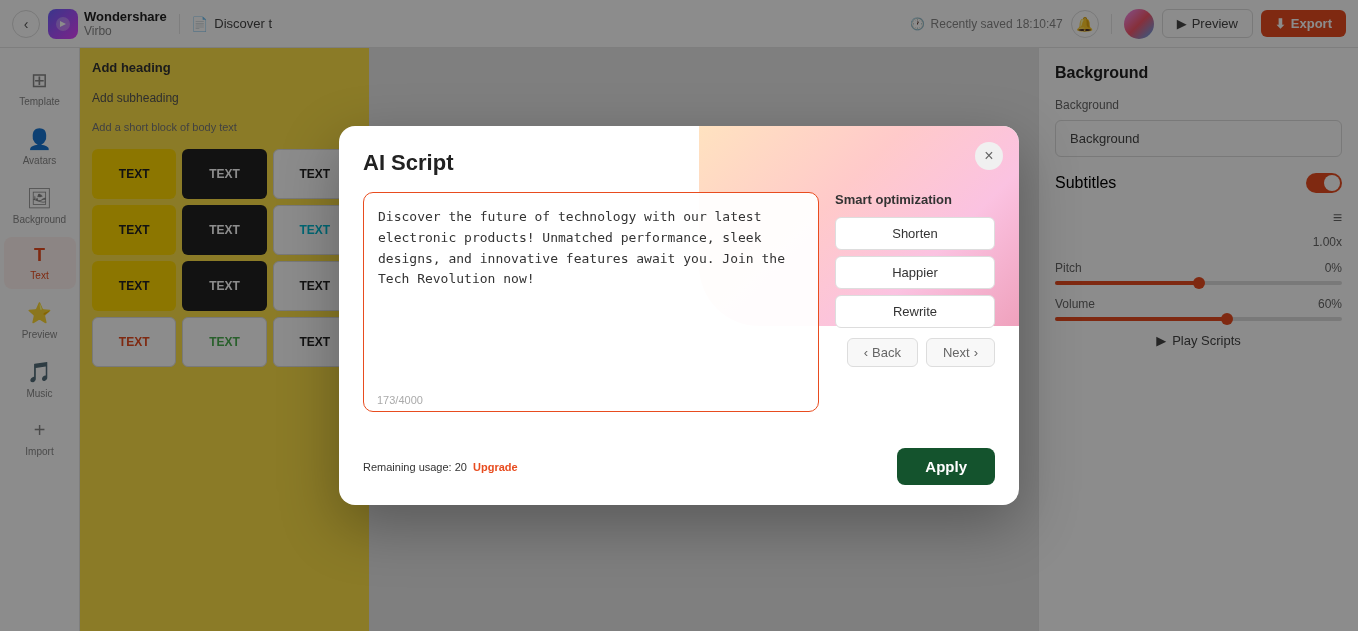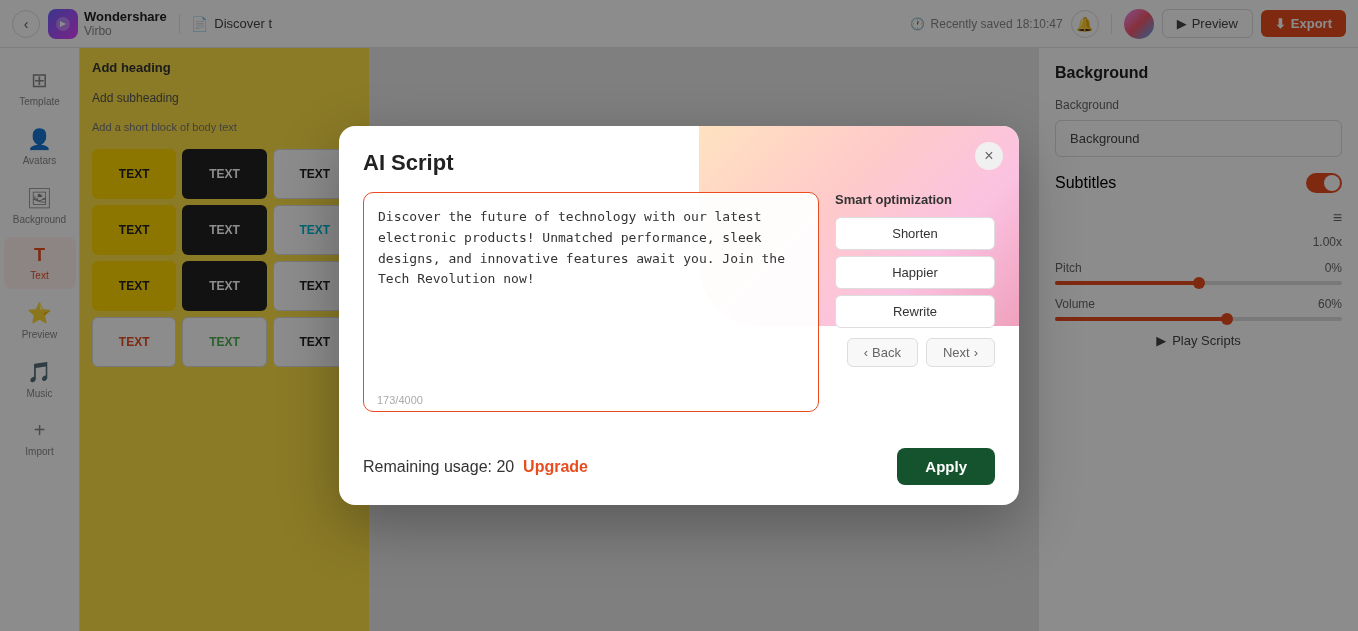--- a/index.html
+++ b/index.html
@@ -131,21 +131,21 @@
     .modal-nav { display: flex; gap: 8px; justify-content: flex-end; margin-top: 4px; }
     .modal-nav-btn {
       display: flex; align-items: center; gap: 4px; padding: 6px 16px;
       border: 1px solid #ddd; border-radius: 6px; font-size: 13px; color: #666;
       background: #f8f8f8; cursor: pointer;
     }
     .modal-footer {
       padding: 12px 24px 20px; display: flex; align-items: center; justify-content: space-between;
       position: relative; z-index: 2;
     }
-    .modal-usage { font-size: 16px; color: #333; }
+    .modal-usage { font-size: 11px; color: #333; }
     .modal-upgrade { color: #e84c1f; font-weight: 600; cursor: pointer; }
     .modal-apply-btn {
       padding: 10px 28px; background: #14532d; color: #fff; border: none;
       border-radius: 8px; font-size: 15px; font-weight: 600; cursor: pointer;
     }
   </style>
 </head>
 <body>
 
 <div class="topbar">

